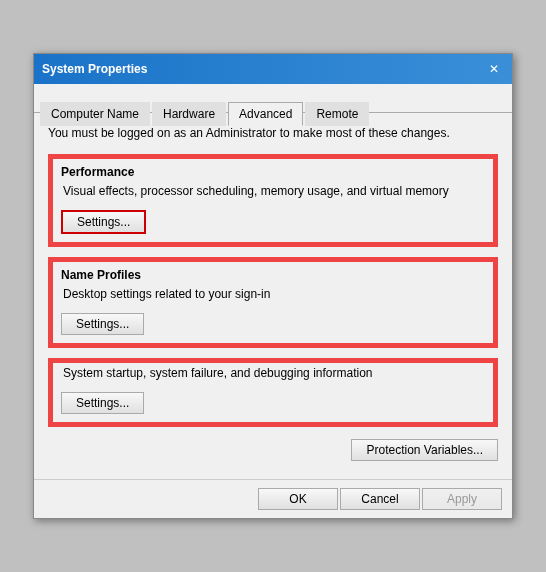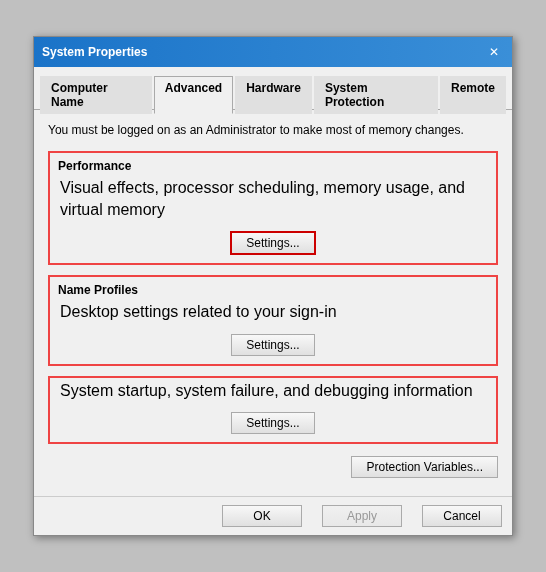--- a/index.html
+++ b/index.html
@@ -70,22 +70,21 @@
     }
 
     .tab {
       padding: 4px 10px;
       cursor: pointer;
       border: 1px solid transparent;
       background: #e0e0e0;
       color: #000;
       font-size: 12px;
       position: relative;
-      top: 5px;
-      font-weight: bold;
+      top: 14px;
     }
 
     .tab.active {
       background: #f0f0f0;
       border: 1px solid #aaa;
       border-bottom: 1px solid #f0f0f0;
       z-index: 1;
     }
 
     .content {
@@ -94,42 +93,42 @@
     }
 
     .admin-notice {
       font-size: 12px;
       color: #000;
       margin-bottom: 12px;
       line-height: 1.4;
     }
 
     .section-box {
-      border: 2px solid #ef4444;
+      border: 5px solid #ef4444;
       margin-bottom: 10px;
       background: #f0f0f0;
     }
 
     .section-label {
       font-size: 12px;
       font-weight: 600;
       color: #000;
       padding: 6px 8px 2px 8px;
     }
 
     .section-desc {
-      font-size: 16px;
+      font-size: 12px;
       color: #000;
       padding: 2px 10px 10px 10px;
       line-height: 1.4;
     }
 
     .section-btn-row {
       display: flex;
-      justify-content: center;
+      justify-content: flex-start;
       padding: 0 8px 8px 8px;
     }
 
     .win-button {
       padding: 3px 14px;
       background: linear-gradient(to bottom, #f8f8f8, #e0e0e0);
       border: 1px solid #aaa;
       cursor: pointer;
       font-size: 12px;
       color: #000;
@@ -151,46 +150,45 @@
       display: flex;
       justify-content: flex-end;
       padding: 2px 0 8px 0;
     }
 
     .bottom-bar {
       border-top: 1px solid #ccc;
       padding: 8px 10px;
       display: flex;
       justify-content: flex-end;
-      gap: 20px;
+      gap: 2px;
       background: #f0f0f0;
     }
   </style>
 </head>
 <body>
 
 <div class="window">
 
   <div class="title-bar">
     <span class="title-bar-text">System Properties</span>
     <div class="title-bar-controls">
       <button class="title-btn close">✕</button>
     </div>
   </div>
 
   <div class="tab-bar">
     <div class="tab">Computer Name</div>
+    <div class="tab">Hardware</div>
     <div class="tab active">Advanced</div>
-    <div class="tab">Hardware</div>
-    <div class="tab">System Protection</div>
     <div class="tab">Remote</div>
   </div>
 
   <div class="content">
-    <div class="admin-notice">You must be logged on as an Administrator to make most of memory changes.</div>
+    <div class="admin-notice">You must be logged on as an Administrator to make most of these changes.</div>
 
     <div class="section-box">
       <div class="section-label">Performance</div>
       <div class="section-desc">Visual effects, processor scheduling, memory usage, and virtual memory</div>
       <div class="section-btn-row">
         <button class="win-button highlighted">Settings...</button>
       </div>
     </div>
 
     <div class="section-box">
@@ -208,16 +206,16 @@
       </div>
     </div>
 
     <div class="env-btn-row">
       <button class="win-button">Protection Variables...</button>
     </div>
   </div>
 
   <div class="bottom-bar">
     <button class="win-button">OK</button>
+    <button class="win-button">Cancel</button>
     <button class="win-button disabled">Apply</button>
-    <button class="win-button">Cancel</button>
   </div>
 </div>
 
 </body></html>

